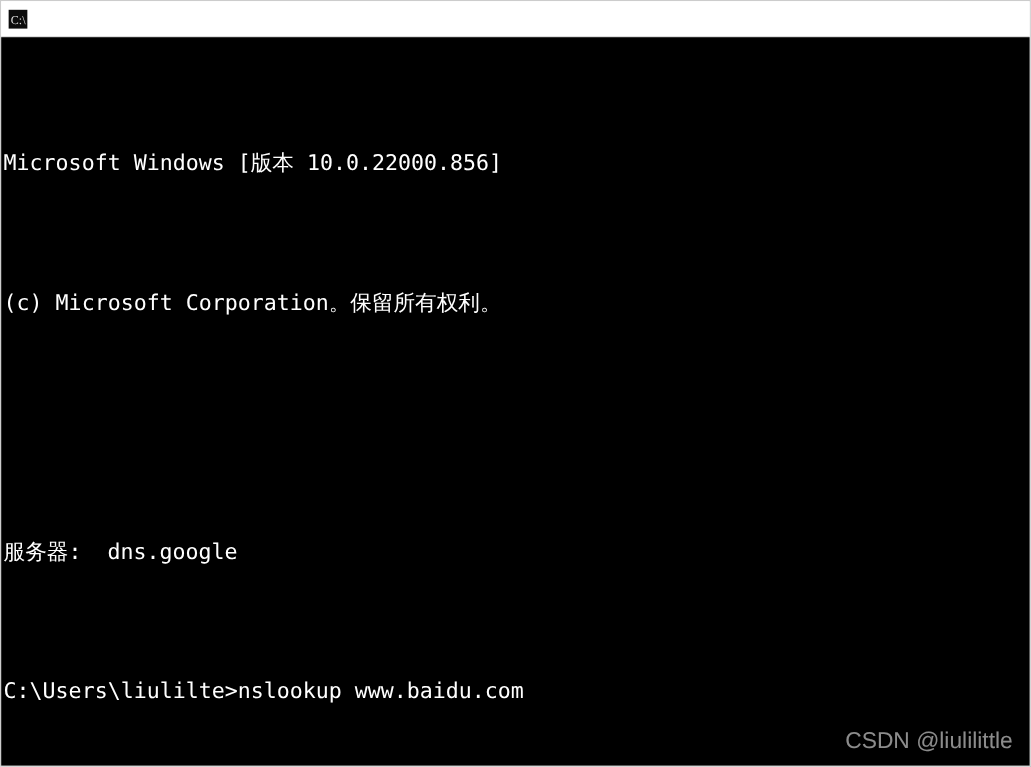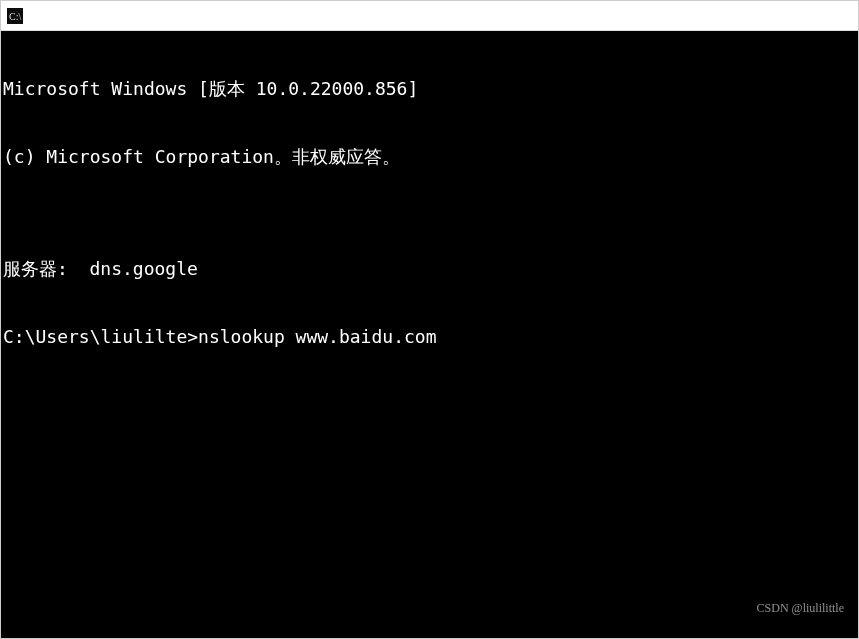--- a/index.html
+++ b/index.html
@@ -44,46 +44,46 @@
       background: #000;
       color: #fff;
       font-size: 18px;
       line-height: 1.25;
       padding: 2px 2px;
       white-space: pre;
       font-family: "NSimSun", "SimSun", "Consolas", monospace;
       position: relative;
       overflow: hidden;
     }
-    .terminal .line { white-space: pre; }
+    .terminal .line { white-space: pre; margin-top: 48px; }
     .watermark {
       position: absolute;
       right: 14px;
-      bottom: 22px;
+      bottom: 8px;
       color: rgba(255,255,255,0.55);
-      font-family: Liberation Serif, serif;
-      font-size: 12px;
+      font-family: Liberation Sans, sans-serif;
+      font-size: 19px;
       pointer-events: none;
     }
   </style>
 </head>
 <body>
 
 <div class="window">
   <div class="title-bar">
     <span class="icon">
       <svg width="16" height="16" viewBox="0 0 16 16">
         <rect x="0" y="0" width="16" height="16" fill="#0c0c0c"></rect>
         <text x="2" y="12" font-size="10" fill="#ddd" font-family="Consolas">C:\</text>
       </svg>
     </span>
   </div>
   <div class="terminal">
     <div class="line">Microsoft Windows [版本 10.0.22000.856]</div>
-    <div class="line">(c) Microsoft Corporation。非权威应答。</div>
+    <div class="line">(c) Microsoft Corporation。保留所有权利。</div>
     <div class="line"></div>
     <div class="line">服务器:  dns.google</div>
     <div class="line">C:\Users\liulilte&gt;nslookup www.baidu.com</div>
     <div class="line"></div>
     
     
     
     
     <div class="line"></div>
     <div class="line"></div>

